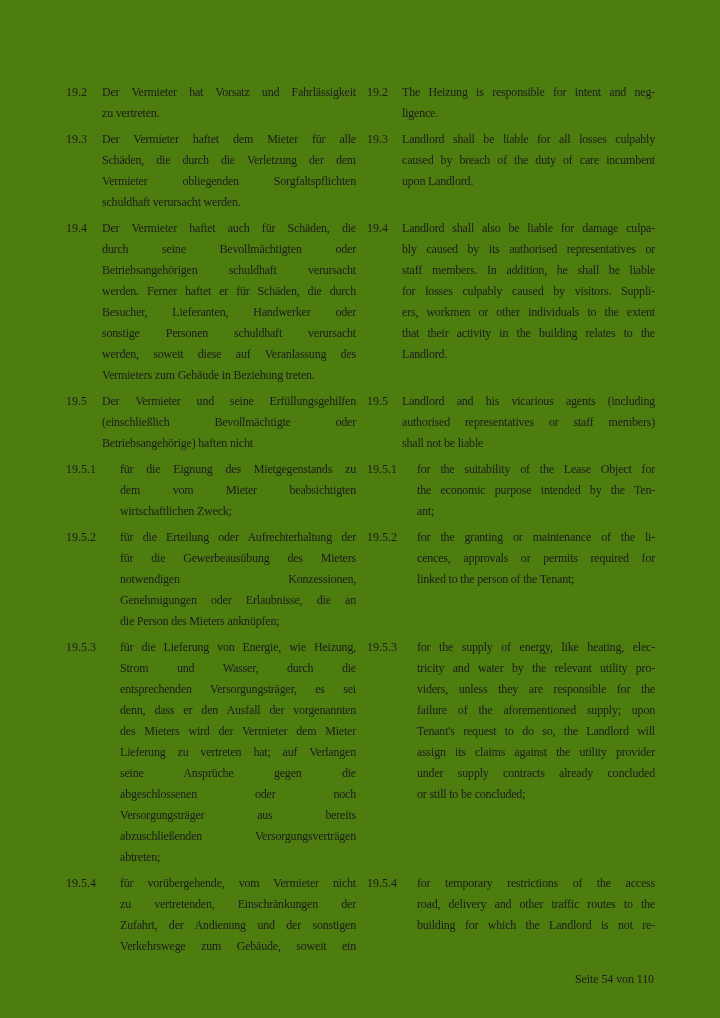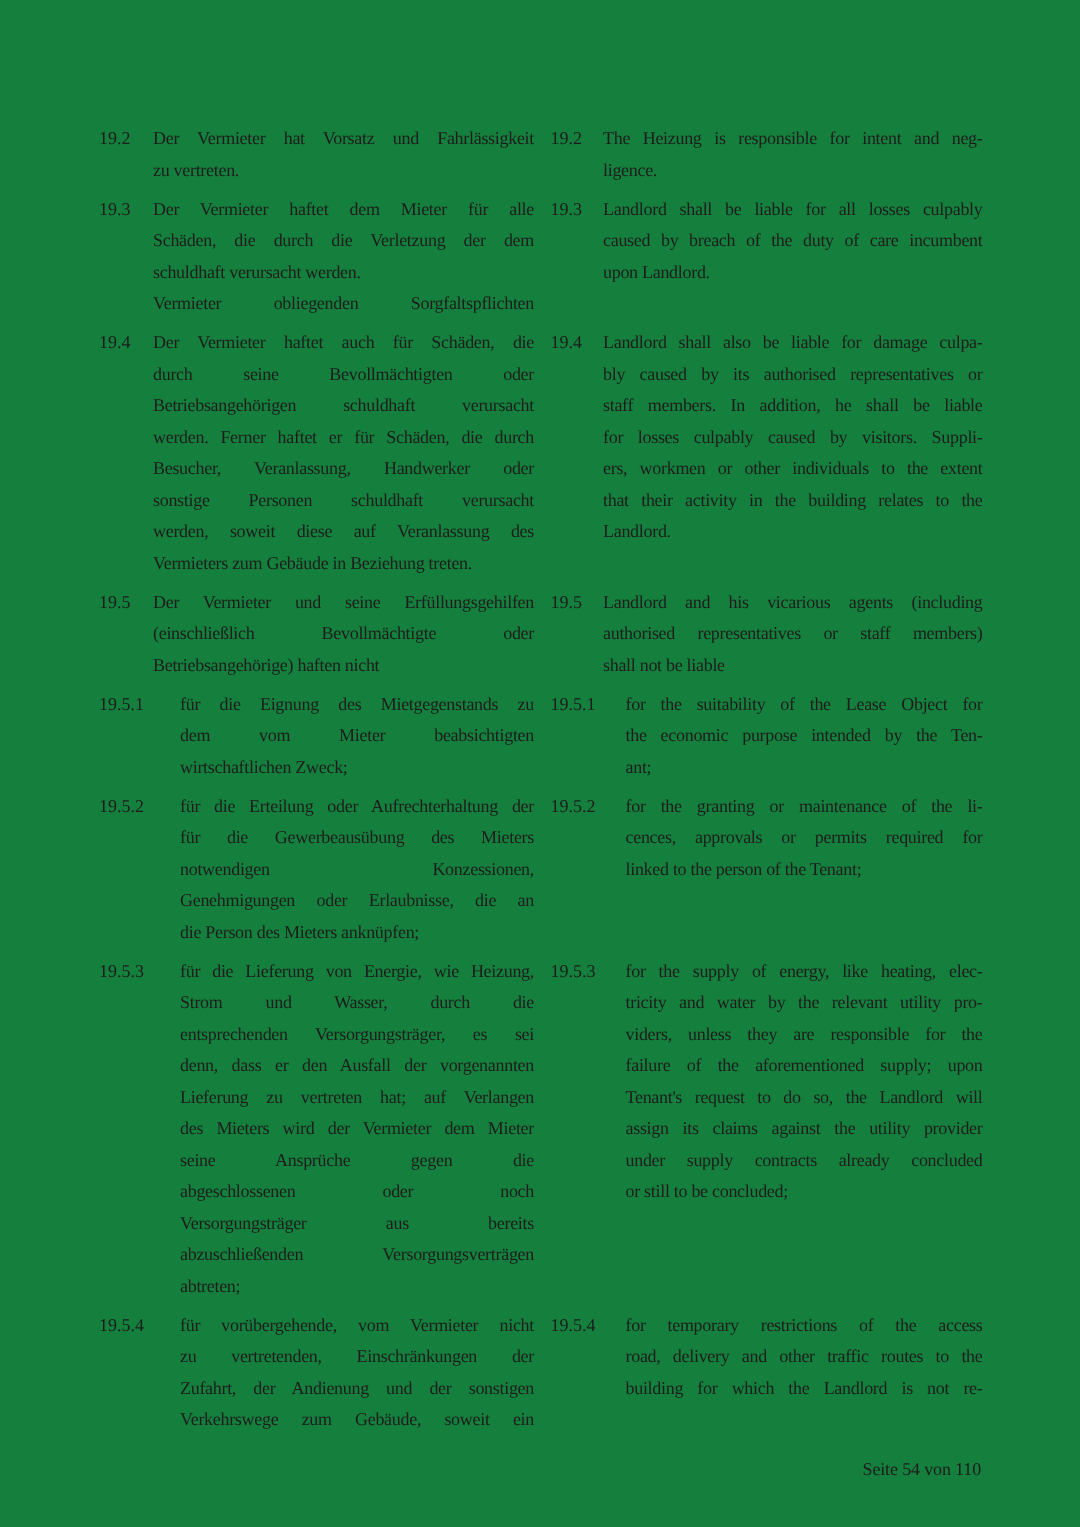--- a/index.html
+++ b/index.html
@@ -4,21 +4,21 @@
 <style>
   html, body {
     margin: 0;
     padding: 0;
     background: #ffffff;
   }
   .page {
     position: relative;
     width: 720px;
     height: 1018px;
-    background: #15803d;
+    background: #4d7c0f;
     overflow: hidden;
     font-family: "Liberation Serif", "DejaVu Serif", serif;
     color: #1c1c1c;
   }
   .content {
     position: absolute;
     left: 66px;
     top: 82px;
     width: 589px;
   }
@@ -76,38 +76,38 @@
         <div class="txt en">
           <div class="ln">The Heizung is responsible for intent and neg-</div>
           <div class="ln endp">ligence.</div>
         </div>
       </div>
       <div class="row">
         <div class="num de-num">19.3</div>
         <div class="txt de">
           <div class="ln">Der Vermieter haftet dem Mieter für alle</div>
           <div class="ln">Schäden, die durch die Verletzung der dem</div>
+          <div class="ln">Vermieter obliegenden Sorgfaltspflichten</div>
           <div class="ln endp">schuldhaft verursacht werden.</div>
-          <div class="ln">Vermieter obliegenden Sorgfaltspflichten</div>
         </div>
         <div class="num en-num">19.3</div>
         <div class="txt en">
           <div class="ln">Landlord shall be liable for all losses culpably</div>
           <div class="ln">caused by breach of the duty of care incumbent</div>
           <div class="ln endp">upon Landlord.</div>
         </div>
       </div>
       <div class="row">
         <div class="num de-num">19.4</div>
         <div class="txt de">
           <div class="ln">Der Vermieter haftet auch für Schäden, die</div>
           <div class="ln">durch seine Bevollmächtigten oder</div>
           <div class="ln">Betriebsangehörigen schuldhaft verursacht</div>
           <div class="ln">werden. Ferner haftet er für Schäden, die durch</div>
-          <div class="ln">Besucher, Veranlassung, Handwerker oder</div>
+          <div class="ln">Besucher, Lieferanten, Handwerker oder</div>
           <div class="ln">sonstige Personen schuldhaft verursacht</div>
           <div class="ln">werden, soweit diese auf Veranlassung des</div>
           <div class="ln endp">Vermieters zum Gebäude in Beziehung treten.</div>
         </div>
         <div class="num en-num">19.4</div>
         <div class="txt en">
           <div class="ln">Landlord shall also be liable for damage culpa-</div>
           <div class="ln">bly caused by its authorised representatives or</div>
           <div class="ln">staff members. In addition, he shall be liable</div>
           <div class="ln">for losses culpably caused by visitors. Suppli-</div>
@@ -160,22 +160,22 @@
           <div class="ln endp">linked to the person of the Tenant;</div>
         </div>
       </div>
       <div class="row lvl2">
         <div class="num de-num">19.5.3</div>
         <div class="txt de">
           <div class="ln">für die Lieferung von Energie, wie Heizung,</div>
           <div class="ln">Strom und Wasser, durch die</div>
           <div class="ln">entsprechenden Versorgungsträger, es sei</div>
           <div class="ln">denn, dass er den Ausfall der vorgenannten</div>
+          <div class="ln">des Mieters wird der Vermieter dem Mieter</div>
           <div class="ln">Lieferung zu vertreten hat; auf Verlangen</div>
-          <div class="ln">des Mieters wird der Vermieter dem Mieter</div>
           <div class="ln">seine Ansprüche gegen die</div>
           <div class="ln">abgeschlossenen oder noch</div>
           <div class="ln">Versorgungsträger aus bereits</div>
           <div class="ln">abzuschließenden Versorgungsverträgen</div>
           <div class="ln endp">abtreten;</div>
         </div>
         <div class="num en-num">19.5.3</div>
         <div class="txt en">
           <div class="ln">for the supply of energy, like heating, elec-</div>
           <div class="ln">tricity and water by the relevant utility pro-</div>

